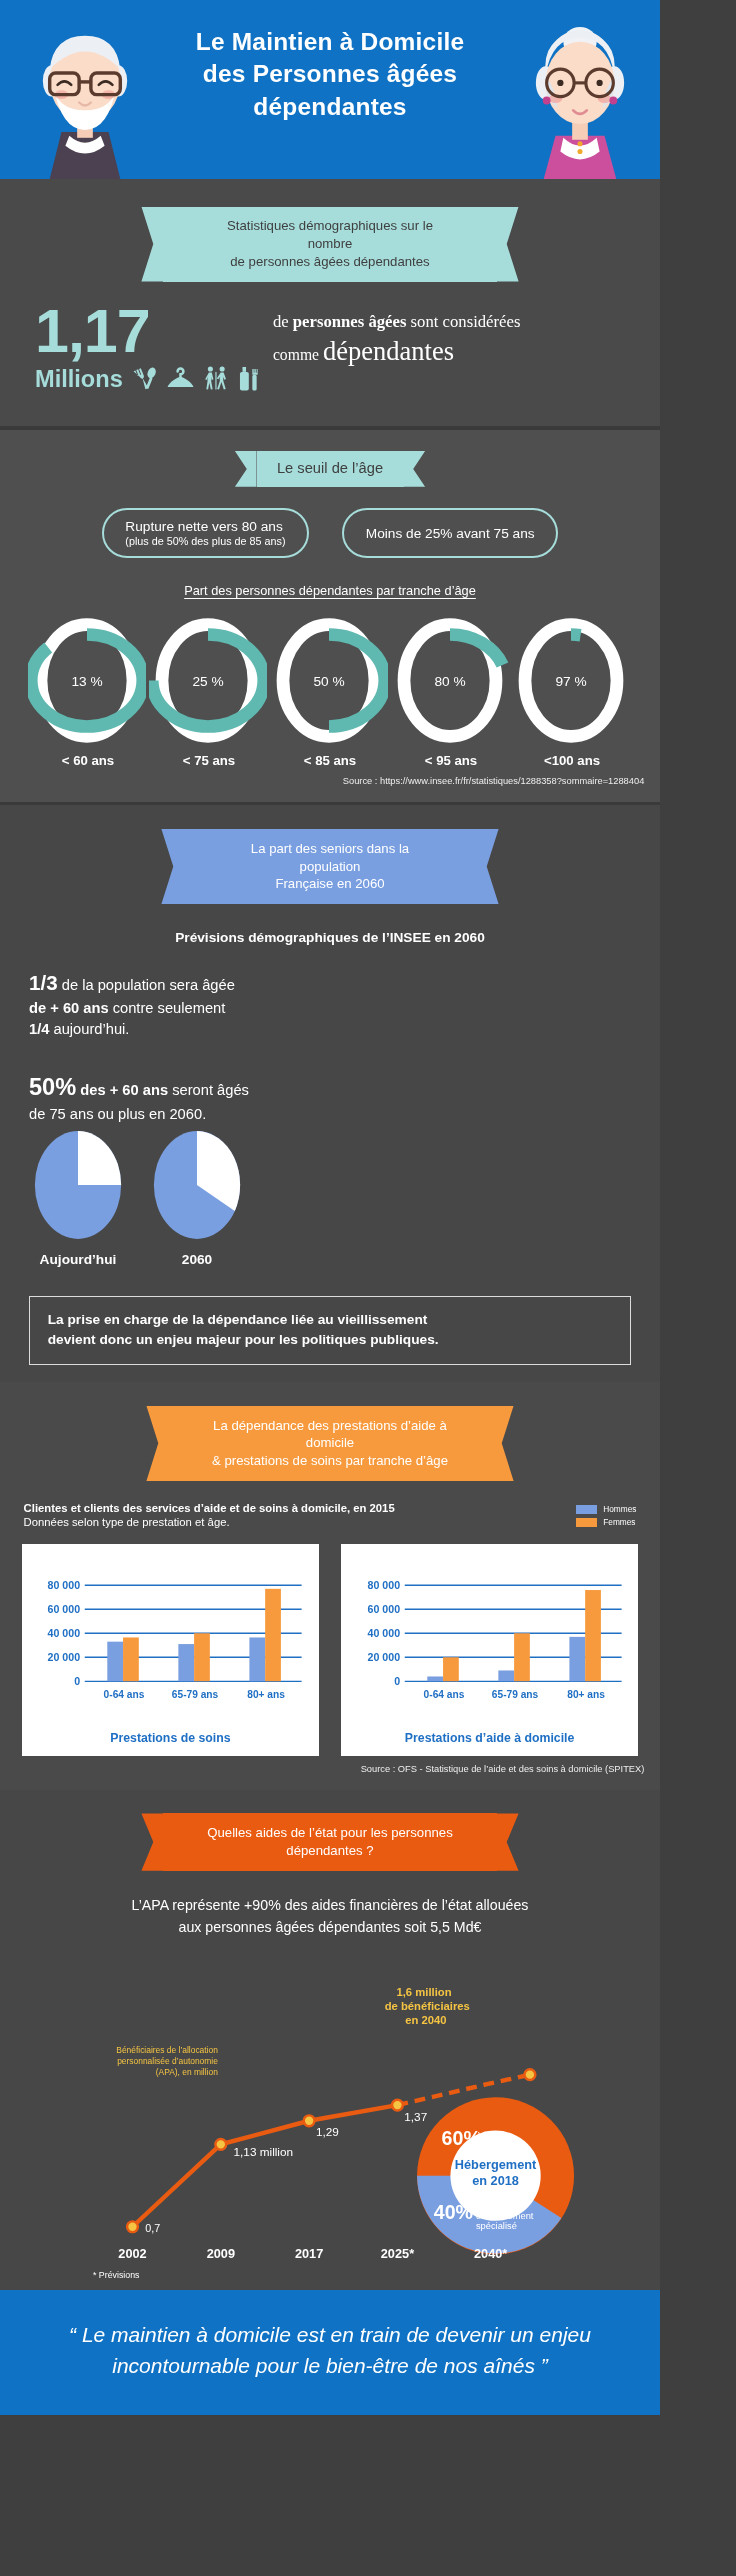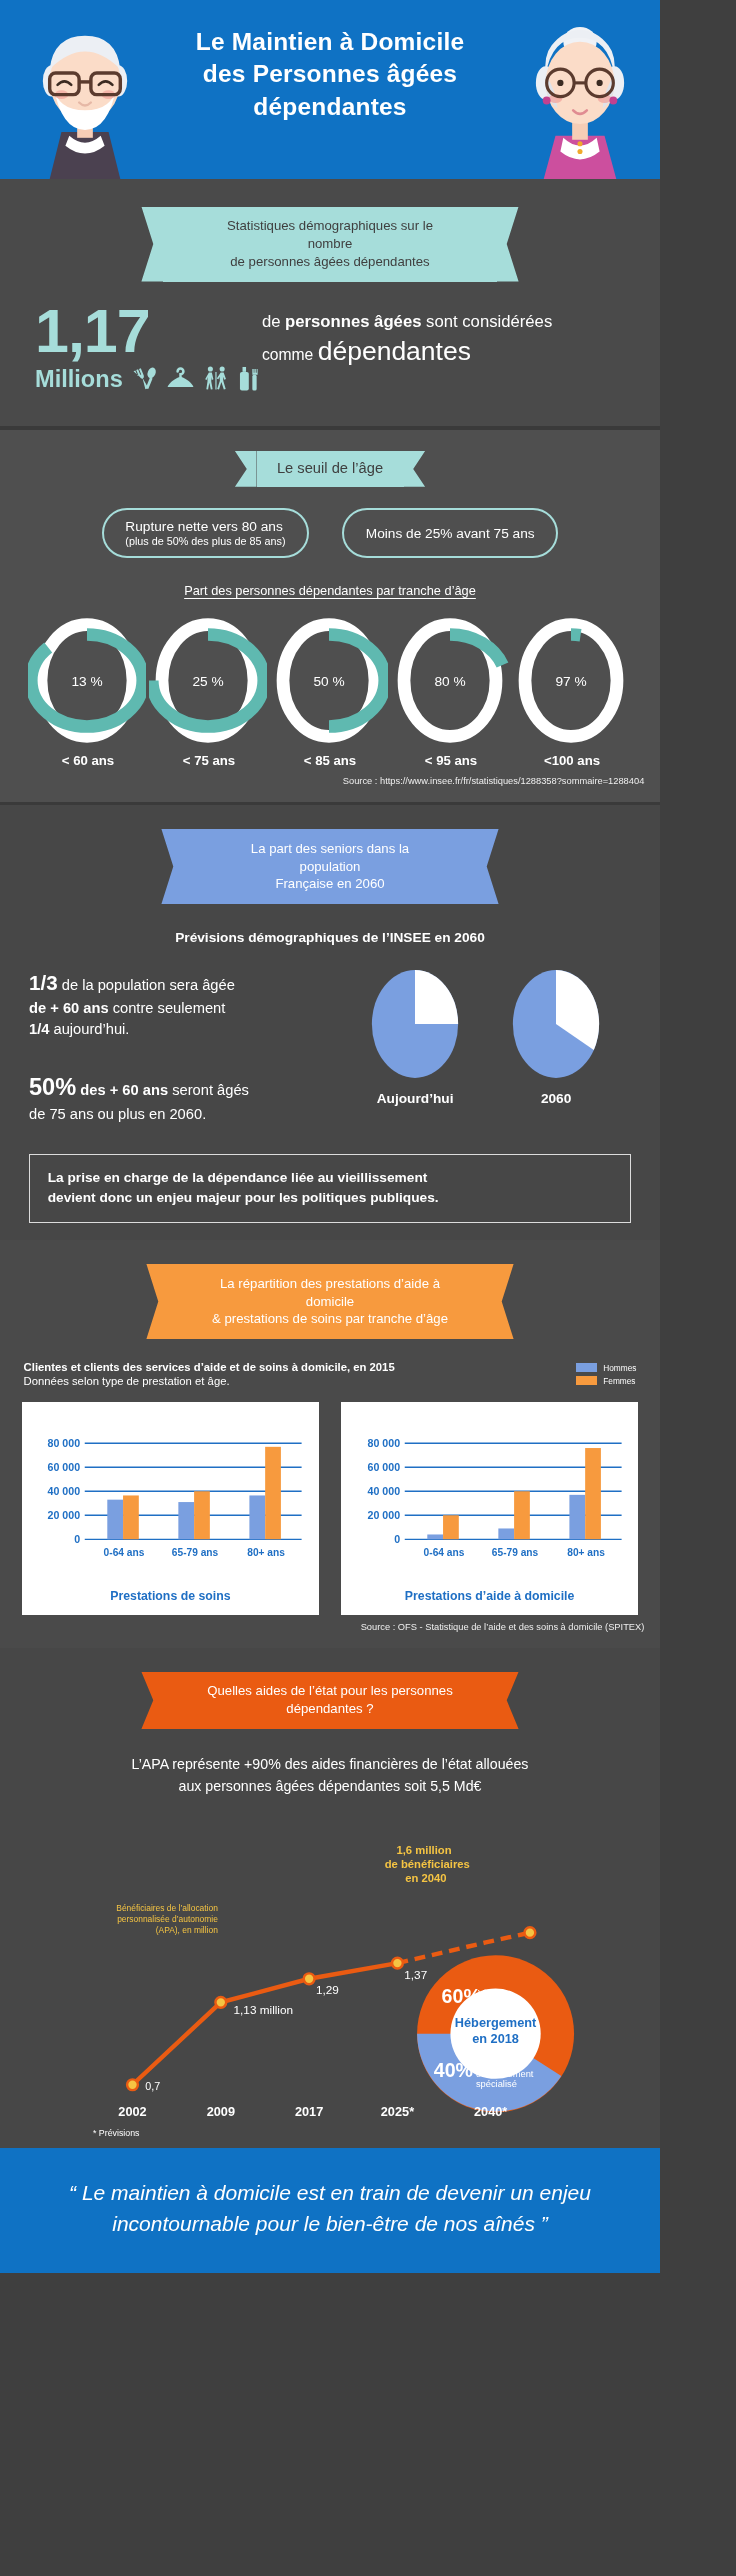--- a/index.html
+++ b/index.html
@@ -65,21 +65,21 @@
   
   .sec-stats { background: #4a4a4a; padding: 27.5px 0 33px; }
   .stat-row { display: flex; align-items: flex-start; padding: 21.6px 35px 0 35px; }
   .big-number {
     font-size: 61px; font-weight: bold; color: #a6ddda; line-height: .92;
     letter-spacing: -1px;
   }
   .millions-line { display: flex; align-items: flex-end; gap: 9.8px; margin-top: 5.9px; }
   .millions-word { font-size: 23.6px; font-weight: bold; color: #a6ddda; }
   .icon-row { display: flex; align-items: center; gap: 7.9px; }
-  .stat-text { margin-left: 2px; margin-top: 5.9px; }
+  .stat-text { margin-left: 13px; margin-top: 5.9px; font-family: Liberation Serif, serif; }
   .stat-l1 { font-size: 16.7px; line-height: 1.5; }
   .stat-l1 b { font-weight: bold; }
   .stat-l2 { font-size: 15.7px; margin-top: 2px; }
   .stat-l2 .huge { font-size: 26.5px; }
 
   
   .sec-seuil { background: #4f4f4f; padding: 21.6px 0 15.7px; }
   .pill-row { display: flex; justify-content: center; gap: 33px; margin-top: 21.6px; padding: 0 21.6px; }
   .pill {
     border: 2px solid #a6ddda; border-radius: 25.5px; padding: 8.8px 21.6px;
@@ -95,26 +95,26 @@
   .donut-cell { text-align: center; width: 124px; }
   .donut-label { font-size: 13.2px; font-weight: bold; margin-top: 3.9px; }
   .donut-val { font-size: 14px; fill: #ffffff; }
   .source {
     text-align: right; font-size: 9.3px; padding: 7.9px 15.7px 0 0; color: #efefef;
   }
 
   
   .sec-seniors { background: #474747; padding: 23.6px 0 17.7px; }
   .sub-head { text-align: center; font-size: 13.7px; font-weight: bold; margin-top: 25.5px; }
-  .pies-row { display: flex; padding: 19.6px 29px 0; align-items: flex-start; }
+  .pies-row { display: flex; padding: 19.6px 29px 0; align-items: flex-start; flex-direction: column; }
   .pies-text { width: 56%; font-size: 14.7px; line-height: 1.45; padding-top: 3.9px; }
   .pies-text .b1 { font-size: 20.6px; font-weight: bold; }
   .pies-text b { font-weight: bold; }
   .pies-text .blk { margin-bottom: 29px; }
-  .pies-graphics { display: flex; gap: 43px; padding-top: 2px; }
+  .pies-graphics { display: flex; gap: 21px; padding-top: 2px; }
   .pie-cell { text-align: center; }
   .pie-cap { font-size: 13.7px; font-weight: bold; margin-top: 8.8px; }
 
   
   .callout {
     border: 1px solid #dcdcdc; margin: 29px 29px 0; padding: 12.8px 17.7px;
     font-size: 13.7px; font-weight: bold; line-height: 1.5;
   }
 
   
@@ -382,21 +382,21 @@
     <div class="callout">
       <div>La prise en charge de la dépendance liée au vieillissement</div>
       <div>devient donc un enjeu majeur pour les politiques publiques.</div>
     </div>
   </div>
 
   <div class="sec-bars">
     <div class="ribbon-wrap">
       <div class="ribbon orange" style="width:324px">
         <div class="ribbon-inner">
-          <div>La répartition des prestations d’aide à domicile</div>
+          <div>La dépendance des prestations d’aide à domicile</div>
           <div>&amp; prestations de soins par tranche d’âge</div>
         </div>
       </div>
     </div>
 
     <div class="bars-head">
       <div class="bars-head-txt">
         <div class="bh1">Clientes et clients des services d’aide et de soins à domicile, en 2015</div>
         <div class="bh2">Données selon type de prestation et âge.</div>
       </div>

